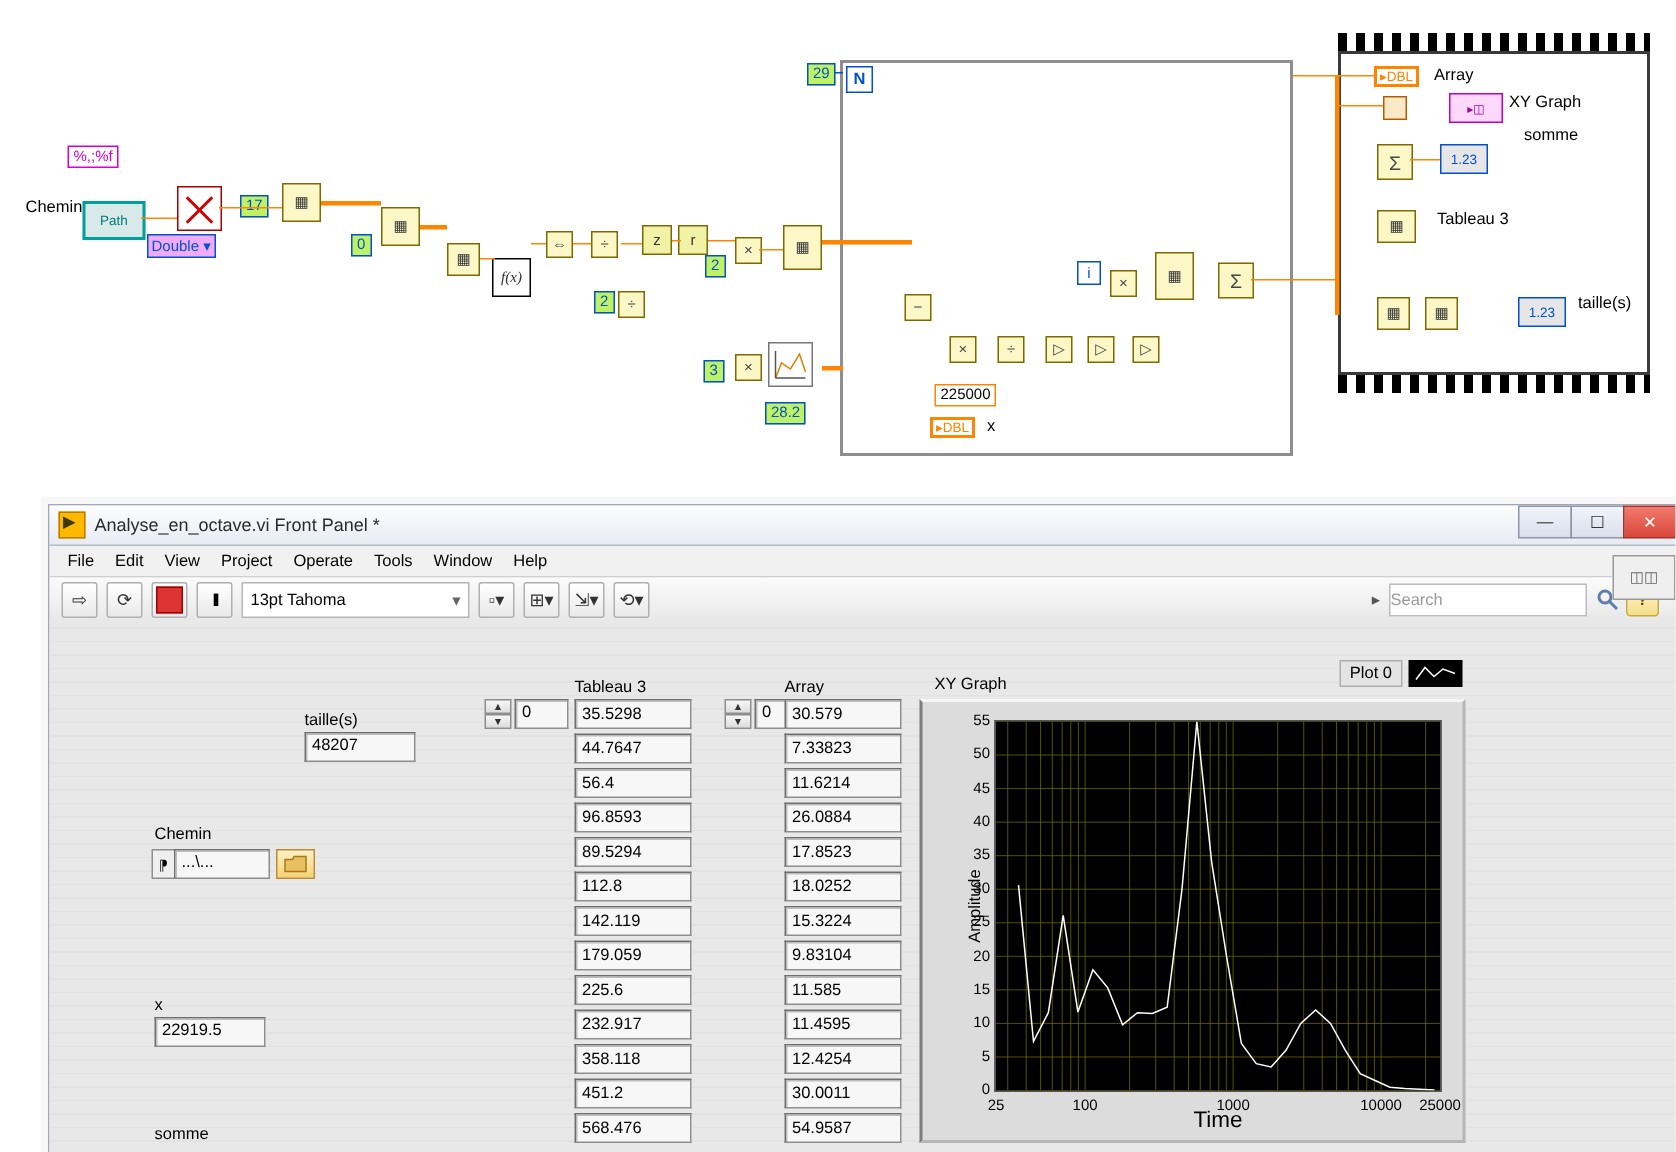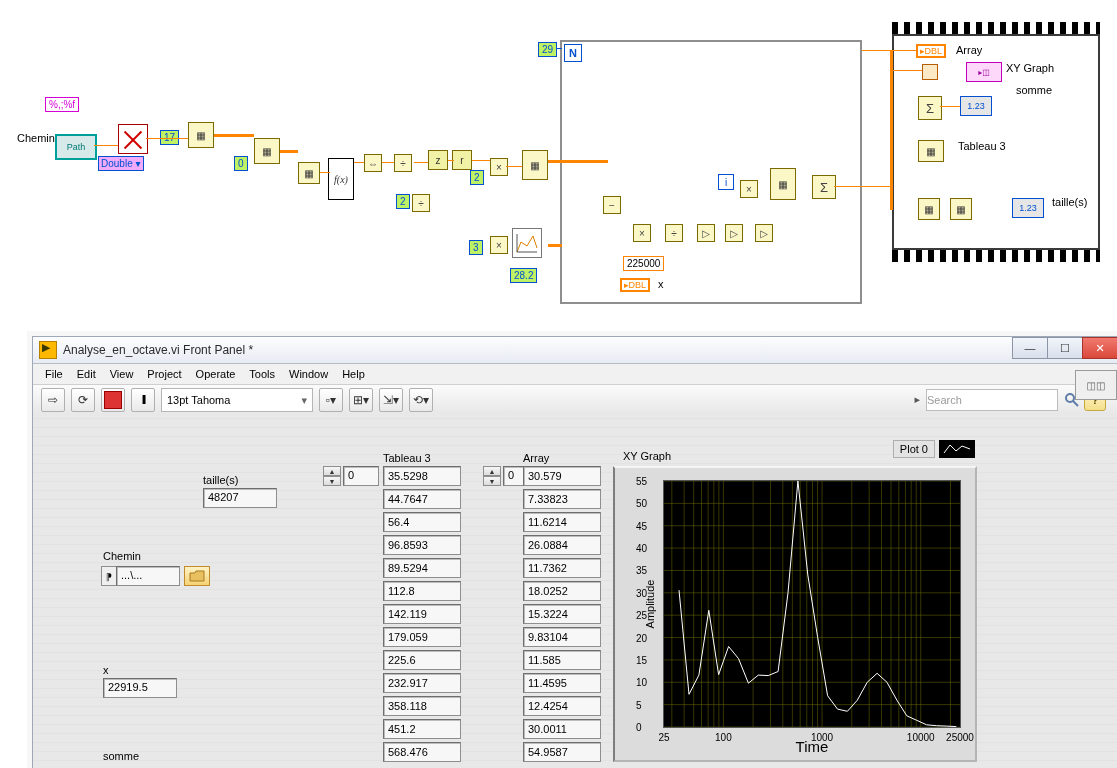--- a/index.html
+++ b/index.html
@@ -66,21 +66,21 @@
   .arr-col .cell{width:68px;height:18px;background:#f7f7f7;border:1px solid #8e8e8e;border-top-color:#6e6e6e;border-left-color:#6e6e6e;box-shadow:inset 1px 1px 0 #bcbcbc;padding:0 4px;display:flex;align-items:center;font-size:11px}
   
   .fp-chart-frame{position:absolute;border:2px solid #b5b5b5;border-top-color:#f5f5f5;border-left-color:#7d7d7d;background:#dcdcdc;}
   .chart-inner{position:absolute;left:48px;top:12px;right:14px;bottom:32px;background:#000;border:1px solid #555}
   .chart-ylabel{position:absolute;left:-38px;top:50%;transform:translateY(-50%) rotate(-90deg);font-size:11px;color:#000;white-space:nowrap}
   .chart-xlabel{position:absolute;left:50%;bottom:-28px;transform:translateX(-50%);font-size:15px;color:#000}
   .legend-box{position:absolute;right:0;top:-28px;display:flex;align-items:center;gap:4px}
   .legend-box .txt{background:#e3e3e3;border:1px solid #aeaeae;padding:2px 6px;font-size:11px}
   .legend-box .glyph{width:36px;height:18px;background:#000;display:flex;align-items:center;justify-content:center}
   .legend-box .glyph svg{width:30px;height:12px}
-  .ytick{position:absolute;left:-28px;width:24px;font-size:10px;color:#000;transform:translateY(-50%)}
+  .ytick{position:absolute;left:-28px;width:24px;text-align:right;font-size:10px;color:#000;transform:translateY(-50%)}
   .xtick{position:absolute;bottom:-16px;font-size:10px;color:#000;transform:translateX(-50%)}
   .grid line{stroke:#6e6e00;stroke-width:0.5}
   .plot-line{stroke:#fff;stroke-width:1;fill:none}
   
   .ext-tb{position:absolute;right:0;top:0;border:1px solid #9a9a9a;background:#efefef;width:40px;height:28px;display:flex;align-items:center;justify-content:center;font-size:10px;color:#666}
 </style>
 </head>
 <body>
 
 <div class="root">
@@ -96,21 +96,21 @@
     <div class="bd-x" style="left:118px;top:124px"></div>
     <div class="bd-ring" style="left:98px;top:156px"><span>Double</span> <span class="arrow">▾</span></div>
 
     <div class="bd-const" style="left:160px;top:130px">17</div>
     <div class="bd-node" style="left:188px;top:122px;width:26px;height:26px">▦</div>
 
     <div class="bd-const" style="left:234px;top:156px">0</div>
     <div class="bd-node" style="left:254px;top:138px;width:26px;height:26px">▦</div>
 
     <div class="bd-node" style="left:298px;top:162px;width:22px;height:22px">▦</div>
-    <div class="bd-node" style="left:328px;top:158px;width:26px;height:42px;background:#fff;border:1px solid #000">
+    <div class="bd-node" style="left:328px;top:172px;width:26px;height:26px;background:#fff;border:1px solid #000">
         <span style="font-family:serif;font-style:italic">f(x)</span>
       </div>
 
     <div class="bd-small-op" style="left:364px;top:154px">⇔</div>
     <div class="bd-small-op" style="left:394px;top:154px">÷</div>
     <div class="bd-const" style="left:396px;top:194px">2</div>
     <div class="bd-small-op" style="left:412px;top:194px">÷</div>
 
     <div class="bd-node" style="left:428px;top:150px;width:20px;height:20px;background:#f2f2a6">z</div>
     <div class="bd-node" style="left:452px;top:150px;width:20px;height:20px;background:#f2f2a6">r</div>
@@ -293,21 +293,21 @@
       <div class="fp-spin" style="left:450px;top:52px">
         <div class="sbtn">▲</div>
         <div class="sbtn">▼</div>
       </div>
       <div class="fp-sunken" style="left:470px;top:52px;width:26px">0</div>
       <div class="arr-col" style="left:490px;top:52px" id="array-col">
           <div class="cell">30.579</div>
           <div class="cell">7.33823</div>
           <div class="cell">11.6214</div>
           <div class="cell">26.0884</div>
-          <div class="cell">11.7362</div>
+          <div class="cell">17.8523</div>
           <div class="cell">18.0252</div>
           <div class="cell">15.3224</div>
           <div class="cell">9.83104</div>
           <div class="cell">11.585</div>
           <div class="cell">11.4595</div>
           <div class="cell">12.4254</div>
           <div class="cell">30.0011</div>
           <div class="cell">54.9587</div>
         </div>
 

